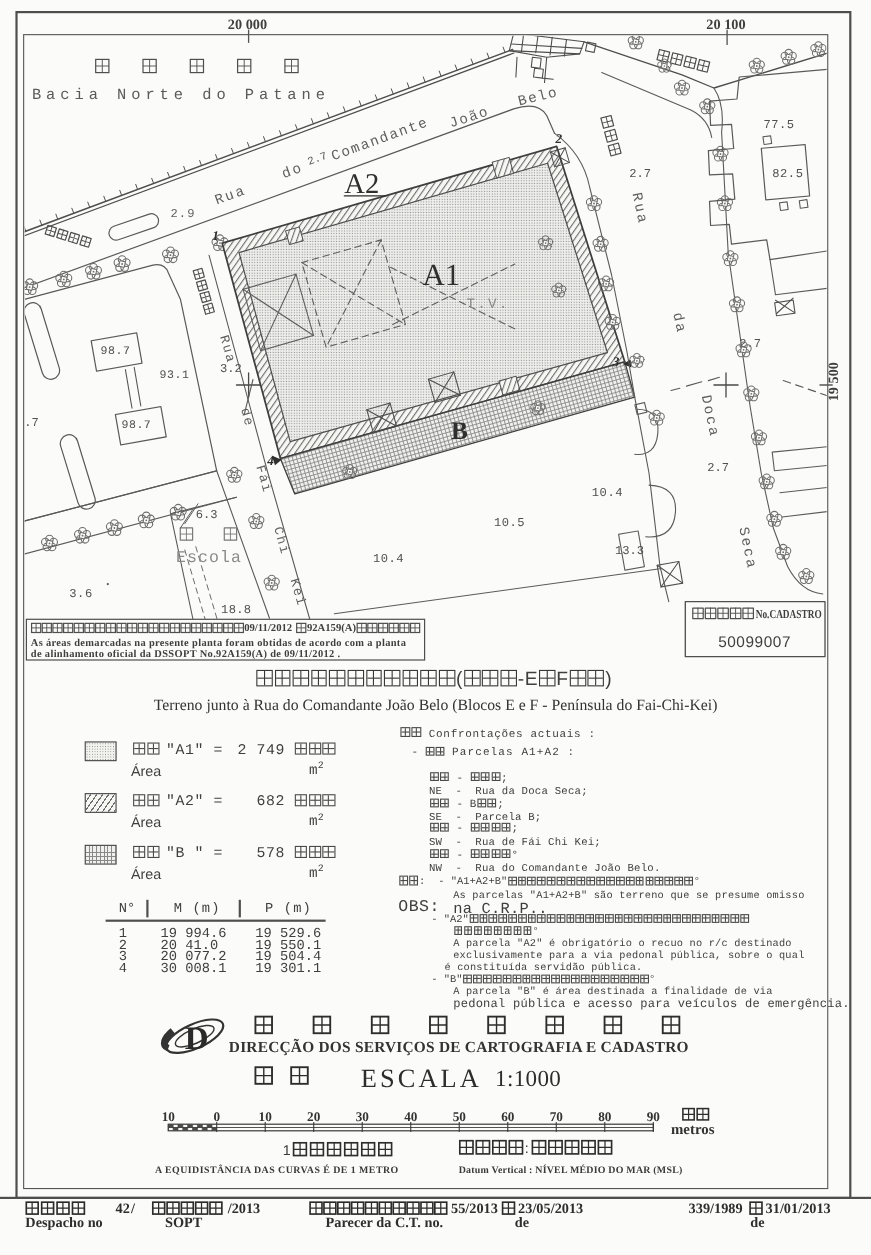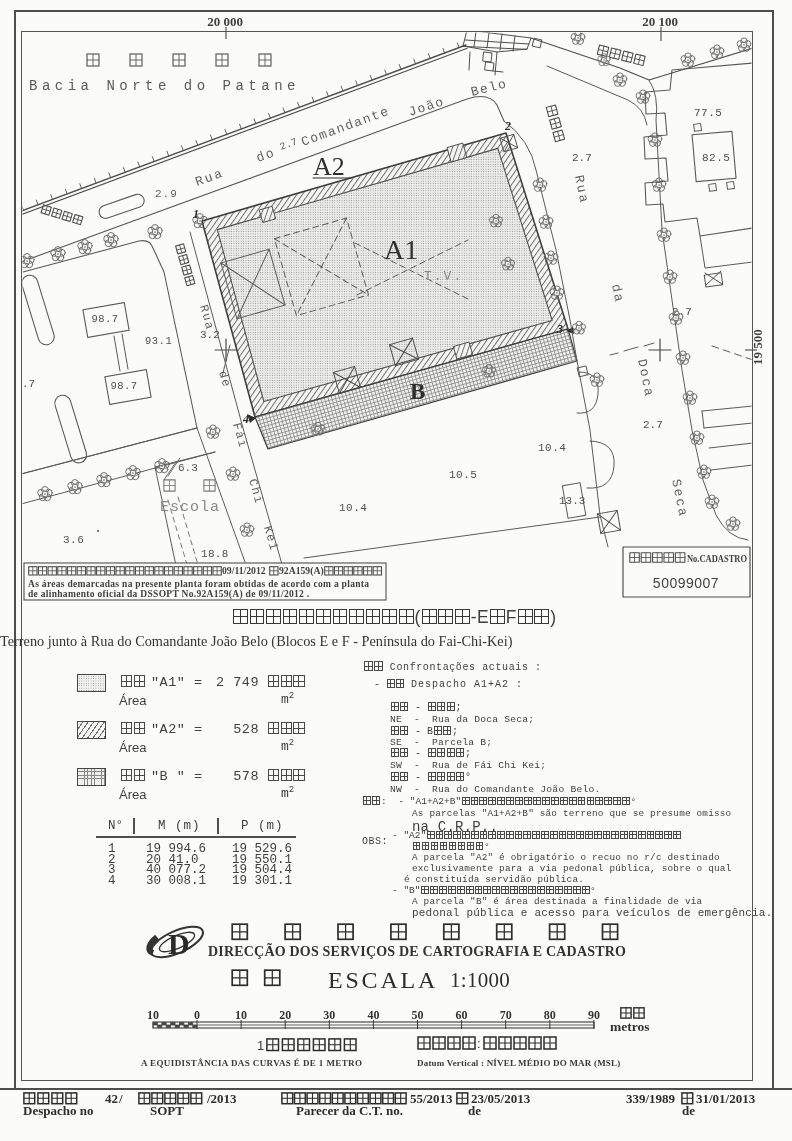--- a/index.html
+++ b/index.html
@@ -475,34 +475,34 @@
     </g>
     <g transform="translate(258.0,53.0)">
       <rect x="1.0" y="1.0" width="12.0" height="12.0" fill="none" stroke="#4f4f4f" stroke-width="1.1"></rect>
       <path d="M7.0 1.0V13.0M1.0 7.0H13.0" stroke="#4f4f4f" stroke-width="0.83" fill="none"></path>
     </g>
     <text x="29" y="90" font-family="Liberation Mono" font-size="14" fill="#5a5a5a" letter-spacing="4.5">Bacia  Norte  do  Patane</text>
   </svg>
 
 <div class="ab dk" style="left:232px;top:607px;font-size:17.5px;letter-spacing:0.5px"><i></i><i></i><i></i><i></i><i></i><i></i><i></i><i></i><i></i><i></i><i></i><span style="font-family:'Liberation Sans'">(<i></i><i></i><i></i>-E<i></i>F<i></i><i></i>)</span></div>
 
-<div class="ab sr" style="left:0;top:633px;width:792px;font-size:14.3px;color:#333">Terreno junto à Rua do Comandante João Belo (Blocos E e F - Península do Fai-Chi-Kei)</div>
+<div class="ab sr" style="left:0;top:633px;width:792px;text-align:center;font-size:14.3px;color:#333">Terreno junto à Rua do Comandante João Belo (Blocos E e F - Península do Fai-Chi-Kei)</div>
 
 <div class="ab" style="left:77px;top:674px;width:29px;height:18px;border:1.2px solid #444;background-image:radial-gradient(#8a8a8a 0.6px, transparent 0.75px);background-size:2.4px 2.4px;background-color:#f2f2ef"></div>
 <div class="ab" style="left:120px;top:675px;font-size:13.5px"><i></i><i></i></div>
 <div class="ab" style="left:151px;top:675px;font-size:13.5px;letter-spacing:0.5px">"A1" =</div>
 <div class="ab" style="left:216px;top:675px;font-size:13.5px;letter-spacing:0.5px;white-space:pre">2 749</div>
 <div class="ab" style="left:267px;top:675px;font-size:13.5px"><i></i><i></i><i></i></div>
 <div class="ab" style="left:119px;top:693px;font-size:13px;font-family:'Liberation Sans'">Área</div>
 <div class="ab" style="left:281px;top:691px;font-size:13px">m<sup style="font-size:9px">2</sup></div>
 
 <div class="ab" style="left:77px;top:721px;width:29px;height:18px;border:1.2px solid #444;background:repeating-linear-gradient(125deg,#f6f6f3 0 3.4px,#6e6e6e 3.4px 4.4px)"></div>
 <div class="ab" style="left:120px;top:722px;font-size:13.5px"><i></i><i></i></div>
 <div class="ab" style="left:151px;top:722px;font-size:13.5px;letter-spacing:0.5px">"A2" =</div>
-<div class="ab" style="left:216px;top:722px;font-size:13.5px;letter-spacing:0.5px;white-space:pre">  528</div>
+<div class="ab" style="left:216px;top:722px;font-size:13.5px;letter-spacing:0.5px;white-space:pre">  682</div>
 <div class="ab" style="left:267px;top:722px;font-size:13.5px"><i></i><i></i><i></i></div>
 <div class="ab" style="left:119px;top:740px;font-size:13px;font-family:'Liberation Sans'">Área</div>
 <div class="ab" style="left:281px;top:738px;font-size:13px">m<sup style="font-size:9px">2</sup></div>
 
 <div class="ab" style="left:77px;top:768px;width:29px;height:18px;border:1.2px solid #444;background-color:#f0f0ed;background-image:repeating-linear-gradient(0deg,transparent 0 2.6px,#8a8a8a 2.6px 3.4px),repeating-linear-gradient(90deg,transparent 0 2.6px,#8a8a8a 2.6px 3.4px)"></div>
 <div class="ab" style="left:120px;top:769px;font-size:13.5px"><i></i><i></i></div>
 <div class="ab" style="left:151px;top:769px;font-size:13.5px;letter-spacing:0.5px">"B " =</div>
 <div class="ab" style="left:216px;top:769px;font-size:13.5px;letter-spacing:0.5px;white-space:pre">  578</div>
 <div class="ab" style="left:267px;top:769px;font-size:13.5px"><i></i><i></i><i></i></div>
 <div class="ab" style="left:119px;top:787px;font-size:13px;font-family:'Liberation Sans'">Área</div>
@@ -516,41 +516,41 @@
 
 <div class="ab" style="left:96px;top:836px;width:200px;height:1.6px;background:#4f4f4f"></div>
 
 <div class="ab" style="left:108px;top:842.0px;font-size:12.5px">1</div>
 <div class="ab" style="left:146px;top:842.0px;font-size:12.5px">19 994.6</div>
 <div class="ab" style="left:232px;top:842.0px;font-size:12.5px">19 529.6</div>
 <div class="ab" style="left:108px;top:852.6px;font-size:12.5px">2</div>
 <div class="ab" style="left:146px;top:852.6px;font-size:12.5px">20 41.0</div>
 <div class="ab" style="left:232px;top:852.6px;font-size:12.5px">19 550.1</div>
 <div class="ab" style="left:108px;top:863.2px;font-size:12.5px">3</div>
-<div class="ab" style="left:146px;top:863.2px;font-size:12.5px">40 077.2</div>
+<div class="ab" style="left:146px;top:863.2px;font-size:12.5px">20 077.2</div>
 <div class="ab" style="left:232px;top:863.2px;font-size:12.5px">19 504.4</div>
 <div class="ab" style="left:108px;top:873.8px;font-size:12.5px">4</div>
 <div class="ab" style="left:146px;top:873.8px;font-size:12.5px">30 008.1</div>
 <div class="ab" style="left:232px;top:873.8px;font-size:12.5px">19 301.1</div>
 
 <div class="ab" style="left:363px;top:661px;font-size:10px;letter-spacing:0.0px"><span style="font-size:11px"><i></i><i></i></span> <span style="letter-spacing:0.6px">Confrontações actuais&nbsp;:</span></div>
 
-<div class="ab" style="left:374px;top:679px;font-size:10px;letter-spacing:0.0px">- <span style="font-size:10px"><i></i><i></i></span> <span style="letter-spacing:1px">Despacho A1+A2 :</span></div>
+<div class="ab" style="left:374px;top:679px;font-size:10px;letter-spacing:0.0px">- <span style="font-size:10px"><i></i><i></i></span> <span style="letter-spacing:1px">Parcelas A1+A2 :</span></div>
 
 <div class="ab" style="left:390px;top:702px;font-size:10px;letter-spacing:0.0px"><span style="font-size:10px"><i></i><i></i></span> - <span style="font-size:10px"><i></i><i></i><i></i></span>;</div>
 <div class="ab" style="left:390px;top:714px;font-size:9.7px;letter-spacing:0.2px">NE&nbsp;&nbsp;-&nbsp;&nbsp;Rua da Doca Seca;</div>
 <div class="ab" style="left:390px;top:726px;font-size:10px;letter-spacing:0.0px"><span style="font-size:10px"><i></i><i></i></span> - B<span style="font-size:10px"><i></i><i></i></span>;</div>
 <div class="ab" style="left:390px;top:737px;font-size:9.7px;letter-spacing:0.2px">SE&nbsp;&nbsp;-&nbsp;&nbsp;Parcela B;</div>
 <div class="ab" style="left:390px;top:748px;font-size:10px;letter-spacing:0.0px"><span style="font-size:10px"><i></i><i></i></span> - <span style="font-size:10px"><i></i><i></i><i></i><i></i></span>;</div>
 <div class="ab" style="left:390px;top:760px;font-size:9.7px;letter-spacing:0.2px">SW&nbsp;&nbsp;-&nbsp;&nbsp;Rua de Fái Chi Kei;</div>
 <div class="ab" style="left:390px;top:772px;font-size:10px;letter-spacing:0.0px"><span style="font-size:10px"><i></i><i></i></span> - <span style="font-size:10px"><i></i><i></i><i></i><i></i></span>°</div>
 <div class="ab" style="left:390px;top:784px;font-size:9.7px;letter-spacing:0.2px">NW&nbsp;&nbsp;-&nbsp;&nbsp;Rua do Comandante João Belo.</div>
 
 <div class="ab" style="left:362px;top:796px;font-size:9.5px;letter-spacing:0.0px"><span style="font-size:10px"><i></i><i></i></span>: <span style="margin-left:6px">- "A1+A2+B"<span style="font-size:9.4px"><i></i><i></i><i></i><i></i><i></i><i></i><i></i><i></i><i></i><i></i><i></i><i></i><i></i><i></i><i></i><i></i><i></i><i></i><i></i></span>°</span></div>
-<div class="ab" style="left:362px;top:836px;font-size:10px;letter-spacing:0.5px">OBS:</div>
+<div class="ab" style="left:362px;top:816px;font-size:15px;letter-spacing:0.5px">OBS:</div>
 <div class="ab" style="left:412px;top:808px;font-size:9.35px;letter-spacing:0.2px">As parcelas "A1+A2+B" são terreno que se presume omisso</div>
 <div class="ab" style="left:412px;top:819px;font-size:14px;letter-spacing:0.2px">na C.R.P..</div>
 <div class="ab" style="left:392px;top:830px;font-size:9.5px;letter-spacing:0.0px">- "A2"<span style="font-size:9.3px"><i></i><i></i><i></i><i></i><i></i><i></i><i></i><i></i><i></i><i></i><i></i><i></i><i></i><i></i><i></i><i></i><i></i><i></i><i></i><i></i><i></i><i></i><i></i><i></i><i></i><i></i><i></i><i></i><i></i></span></div>
 <div class="ab" style="left:412px;top:841px;font-size:9.5px;letter-spacing:0.0px"><span style="font-size:9.5px"><i></i><i></i><i></i><i></i><i></i><i></i><i></i><i></i></span>°</div>
 <div class="ab" style="left:412px;top:852px;font-size:9.35px;letter-spacing:0.2px">A parcela "A2" é obrigatório o recuo no r/c destinado</div>
 <div class="ab" style="left:412px;top:863px;font-size:9.35px;letter-spacing:0.2px">exclusivamente para a via pedonal pública, sobre o qual</div>
 <div class="ab" style="left:404px;top:874px;font-size:9.35px;letter-spacing:0.2px">é constituída servidão pública.</div>
 <div class="ab" style="left:392px;top:885px;font-size:9.5px;letter-spacing:0.0px">- "B"<span style="font-size:9.4px"><i></i><i></i><i></i><i></i><i></i><i></i><i></i><i></i><i></i><i></i><i></i><i></i><i></i><i></i><i></i><i></i><i></i><i></i><i></i></span>°</div>
 <div class="ab" style="left:412px;top:896px;font-size:9.35px;letter-spacing:0.2px">A parcela "B" é área destinada a finalidade de via</div>
 <div class="ab" style="left:412px;top:907px;font-size:11px;letter-spacing:0.2px">pedonal pública e acesso para veículos de emergência.</div>

